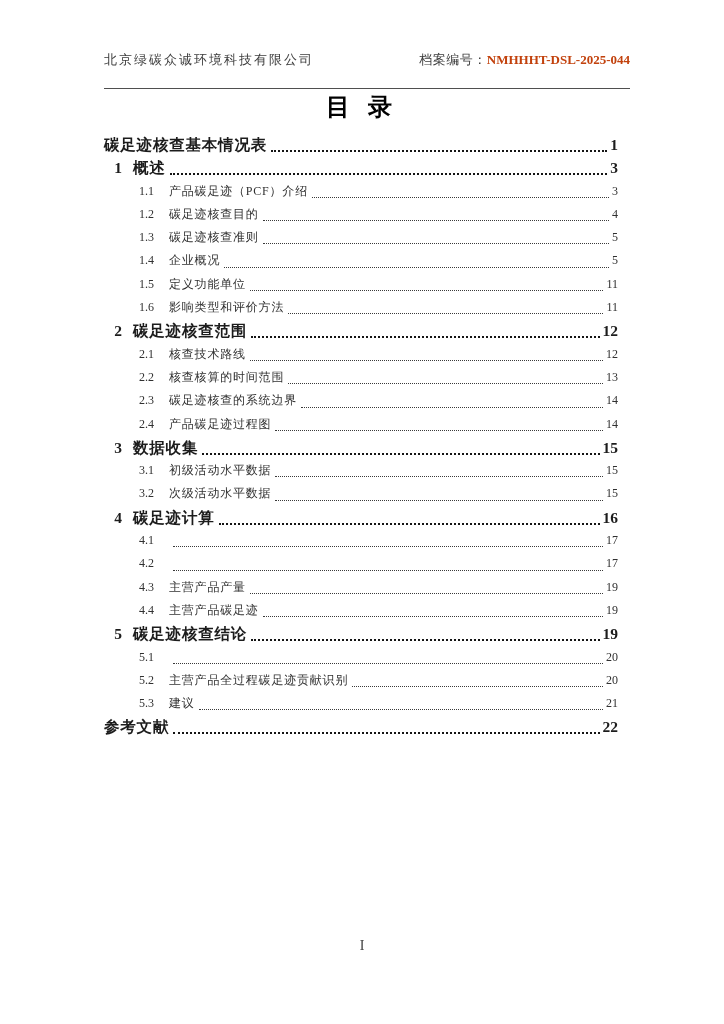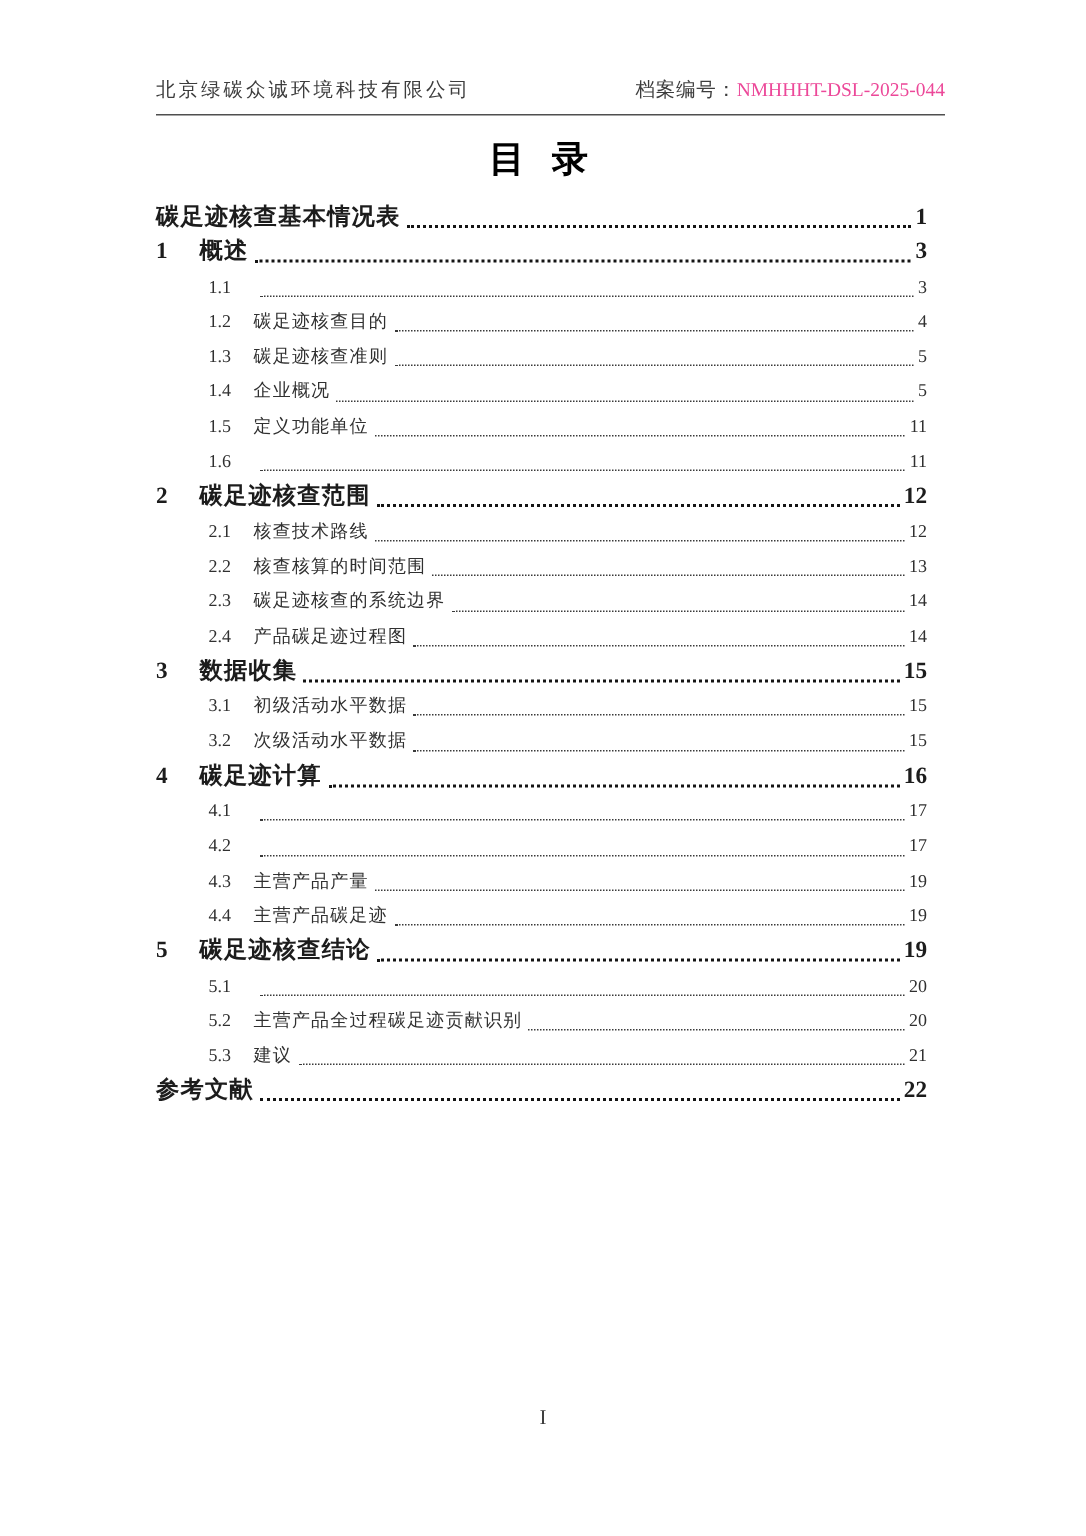--- a/index.html
+++ b/index.html
@@ -12,28 +12,28 @@
     color: #303030;
     overflow: hidden;
   }
   
   .page-header {
     position: absolute;
     top: 51px; left: 104px; right: 94px;
     display: flex;
     justify-content: space-between;
     align-items: flex-end;
-    padding-bottom: 7px;
+    padding-bottom: 19px;
     border-bottom: 1.5px solid #4f4f4f;
     font-size: 13px;
     color: #3d3d3d;
   }
   .header-company { letter-spacing: 2px; }
   .header-file { letter-spacing: 0.5px; white-space: nowrap; }
-  .header-file .file-number { font-weight: 400; color: #ec4899; letter-spacing: 0; margin-top: 36px; }
+  .header-file .file-number { font-weight: 700; color: #c2410c; letter-spacing: 0; margin-top: 36px; }
   
   .doc-title {
     position: absolute;
     top: 93px; left: 0; right: 0;
     text-align: center;
     font-size: 24px;
     line-height: 28px;
     font-weight: bold;
     color: #000000;
     letter-spacing: 6px;
@@ -50,20 +50,21 @@
     font-size: 12px;
     line-height: 23.3px;
     letter-spacing: 0.8px;
     color: #303030;
     white-space: nowrap;
   }
   .toc-row.lvl0, .toc-row.lvl1 {
     font-weight: bold;
     font-size: 15.5px;
     color: #1c1c1c;
+    text-align: center;
   }
   .toc-row.lvl1 .toc-num { width: 29px; flex: none; }
   .toc-row.lvl2 { margin-left: 35px; }
   .toc-row.lvl2 .toc-num { width: 30px; flex: none; letter-spacing: 0; }
   .toc-leader {
     flex: 1 1 auto;
     min-width: 12px;
     align-self: flex-end;
     border-bottom: 1.7px dotted #3a3a3a;
     margin: 0 3px 5px 4px;
@@ -104,20 +105,21 @@
     <span class="toc-page">1</span>
   </div>
       <div class="toc-row lvl1">
     <span class="toc-num">1</span>
     <span class="toc-title">概述</span>
     <span class="toc-leader"></span>
     <span class="toc-page">3</span>
   </div>
       <div class="toc-row lvl2">
     <span class="toc-num">1.1</span>
+    <span class="toc-title">产品碳足迹（PCF）介绍</span>
     <span class="toc-leader"></span>
     <span class="toc-page">3</span>
   </div>
       <div class="toc-row lvl2">
     <span class="toc-num">1.2</span>
     <span class="toc-title">碳足迹核查目的</span>
     <span class="toc-leader"></span>
     <span class="toc-page">4</span>
   </div>
       <div class="toc-row lvl2">
@@ -133,20 +135,21 @@
     <span class="toc-page">5</span>
   </div>
       <div class="toc-row lvl2">
     <span class="toc-num">1.5</span>
     <span class="toc-title">定义功能单位</span>
     <span class="toc-leader"></span>
     <span class="toc-page">11</span>
   </div>
       <div class="toc-row lvl2">
     <span class="toc-num">1.6</span>
+    <span class="toc-title">影响类型和评价方法</span>
     <span class="toc-leader"></span>
     <span class="toc-page">11</span>
   </div>
       <div class="toc-row lvl1">
     <span class="toc-num">2</span>
     <span class="toc-title">碳足迹核查范围</span>
     <span class="toc-leader"></span>
     <span class="toc-page">12</span>
   </div>
       <div class="toc-row lvl2">

